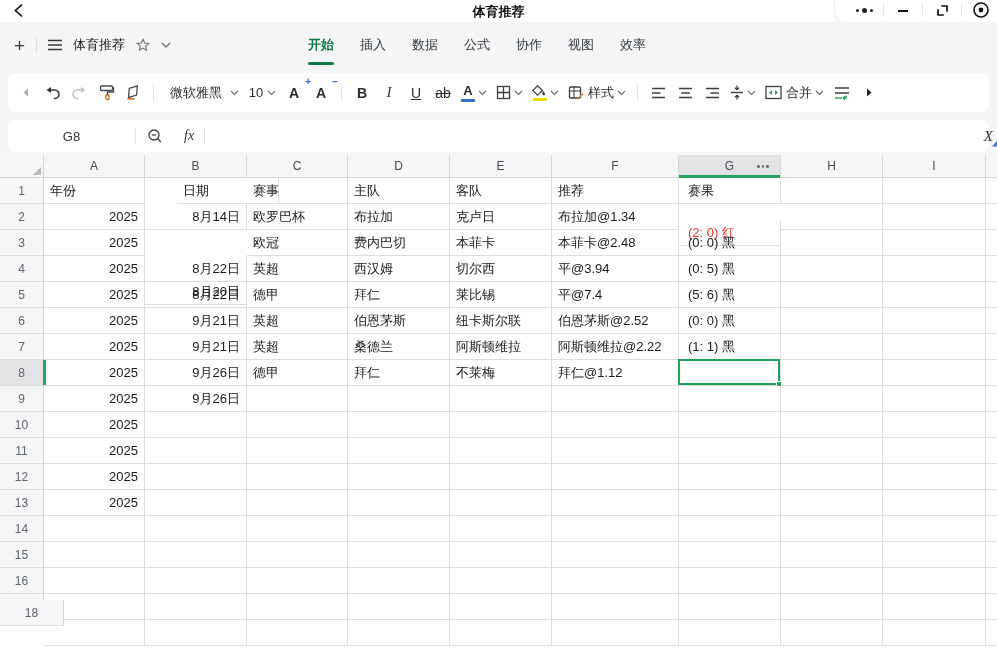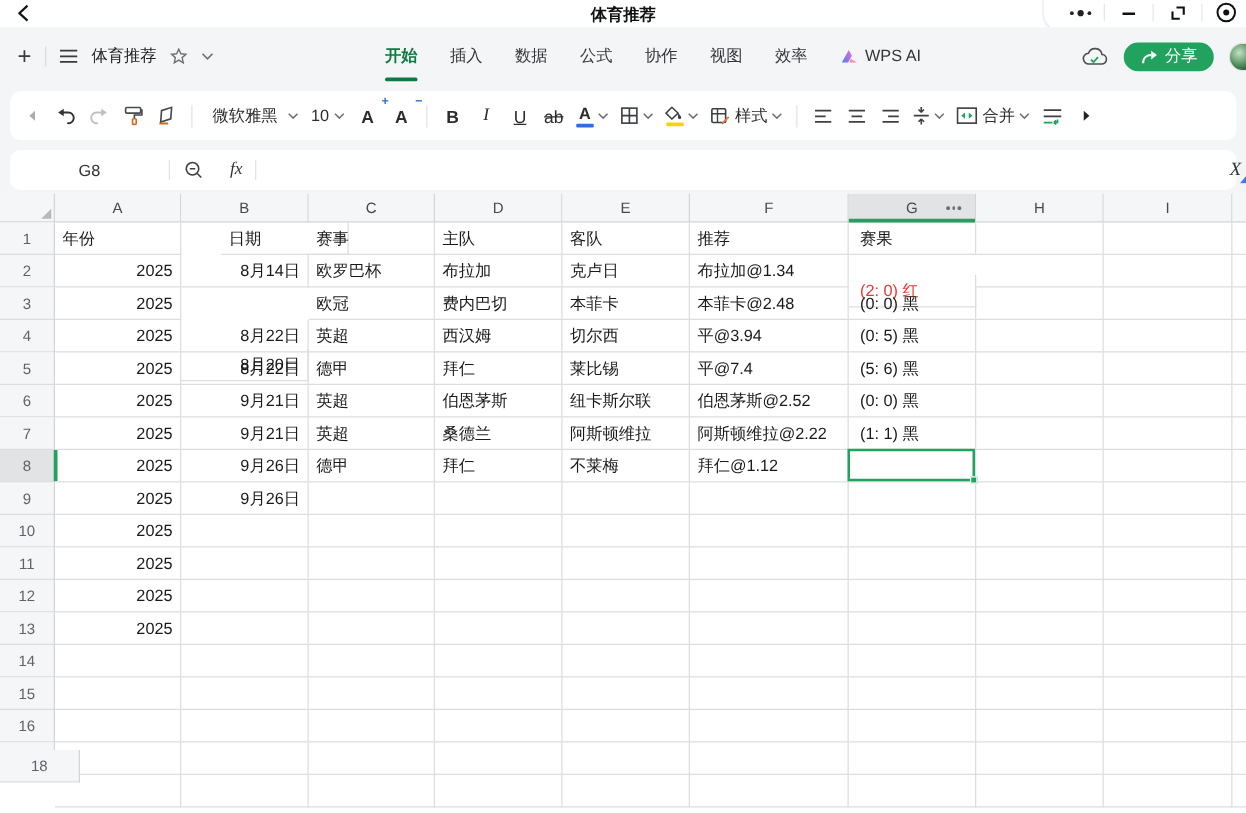--- a/index.html
+++ b/index.html
@@ -149,55 +149,22 @@
   </div>
 
   <div class="ribbon-tabs">
     <span class="rtab active">开始</span>
     <span class="rtab">插入</span>
     <span class="rtab">数据</span>
     <span class="rtab">公式</span>
     <span class="rtab">协作</span>
     <span class="rtab">视图</span>
     <span class="rtab">效率</span>
-    <span class="rtab">
-      <span>
-        <svg width="15" height="14" viewBox="0 0 15 14">
-            <defs>
-              <linearGradient id="ai" x1="0" y1="1" x2="1" y2="0">
-                <stop offset="0" stop-color="#4f7df7"></stop>
-                <stop offset="1" stop-color="#f06ad8"></stop>
-              </linearGradient>
-            </defs>
-            <path d="M1.5 12 L7 2 L9.5 6.5 L6.5 12 Z" fill="url(#ai)"></path>
-            <path d="M8.5 9 L13.5 12 L7.5 12 Z" fill="#f78ab0"></path>
-          </svg>
-      </span>
-      <span>WPS AI</span>
-    </span>
   </div>
 
-  <div class="tb-right">
-    <span>
-      <svg width="22" height="18" viewBox="0 0 22 18">
-          <path d="M6.2 15.2 a4.3 4.3 0 0 1 -.4-8.6 a5.6 5.6 0 0 1 10.8 1 a3.6 3.6 0 0 1 -.5 7.6 z" fill="none" stroke="#4d4f52" stroke-width="1.3"></path>
-          <path d="M7.8 11.7 l2 2 l3.6-4" fill="none" stroke="#21a35f" stroke-width="1.4"></path>
-        </svg>
-    </span>
-    <button class="share-btn">
-      <span>
-        <svg width="15" height="13" viewBox="0 0 15 13">
-            <path d="M2.5 11.5 c0-4.5 3-6.5 6.5-6.5" fill="none" stroke="#fff" stroke-width="1.6"></path>
-            <path d="M9 1.5 L13.5 5 L9 8.5 Z" fill="#fff"></path>
-          </svg>
-      </span>
-      <span>分享</span>
-    </button>
-    <span class="avatar"></span>
-  </div>
 </div>
 
 <div class="toolbar">
   <span class="ti">
     <svg width="7" height="9" viewBox="0 0 7 9">
         <path d="M6 0.5 L1.5 4.5 L6 8.5 Z" fill="#a9abae"></path>
       </svg>
   </span>
   <span class="ti">
     <svg width="17" height="16" viewBox="0 0 17 16">

